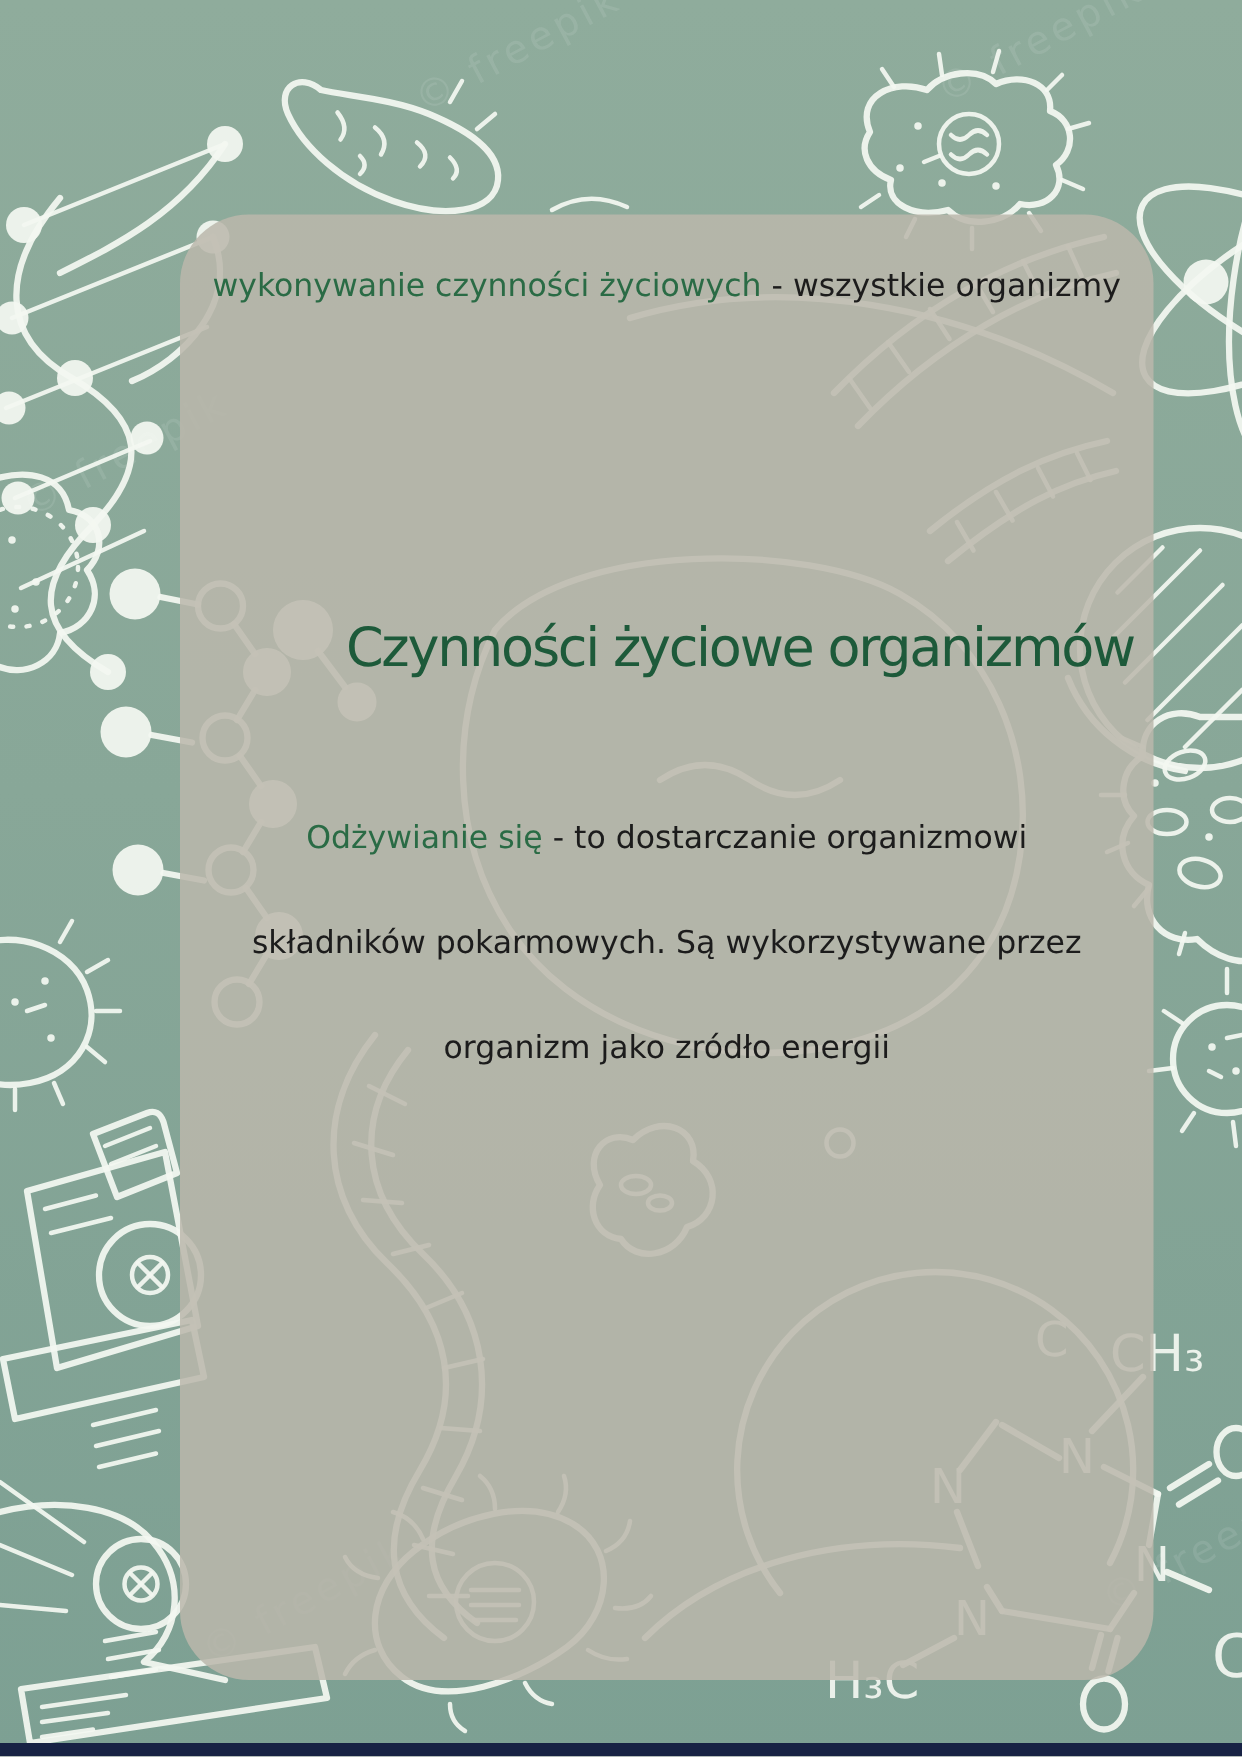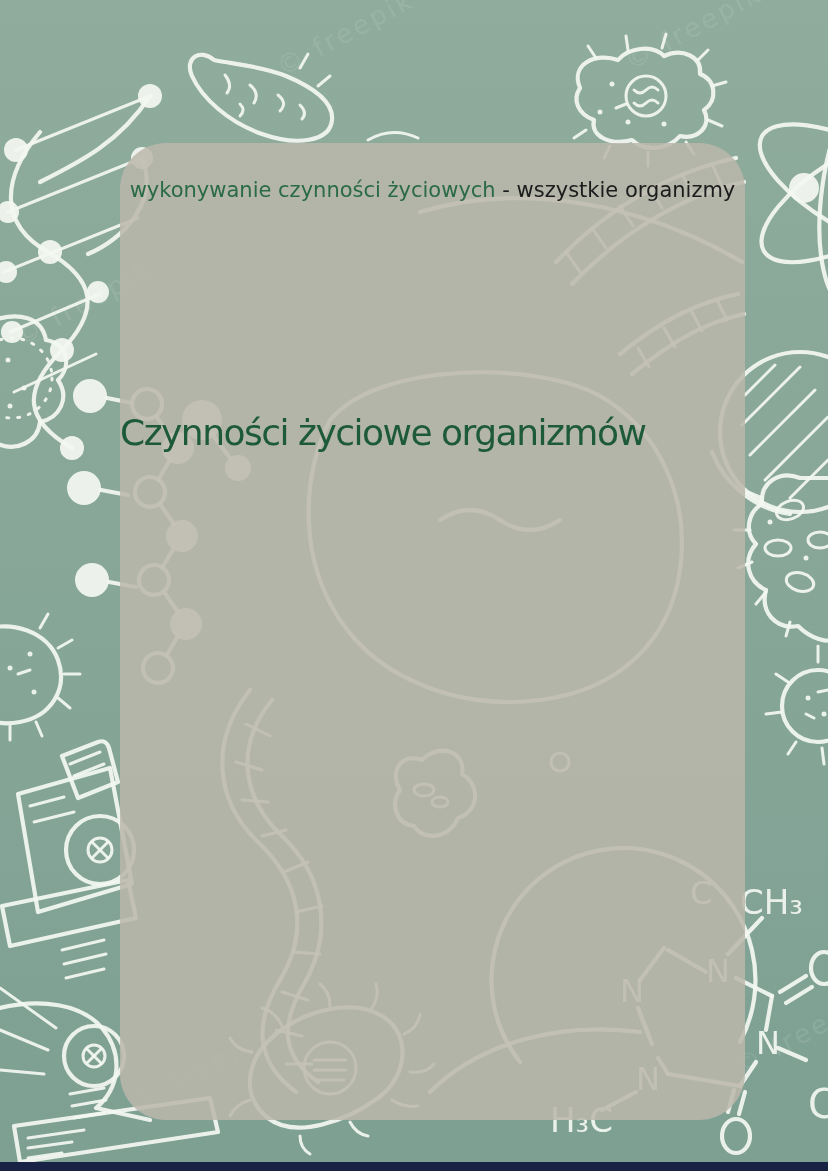--- a/index.html
+++ b/index.html
@@ -17,26 +17,27 @@
   .doodles .dash{stroke-dasharray:2 9;}
   .doodles text{fill:#f3f7f1;stroke:none;opacity:.93;font-family:"DejaVu Sans","Liberation Sans",sans-serif;}
   .watermark{
     position:absolute;color:#ffffff;opacity:.09;font-size:26px;letter-spacing:3px;
     transform:rotate(-28deg);white-space:nowrap;pointer-events:none;
   }
   .panel{
     position:absolute;left:120px;top:143px;width:625px;height:977px;
     background:rgba(187,183,172,0.85);
     border-radius:46px;
+    padding-left:24px;
   }
   .para{position:absolute;left:0;right:0;text-align:center;font-size:21px;line-height:70px;color:#1c1c1c;}
   .tline{white-space:pre;}
   .hl{color:#2a6b45;}
   .title{
-    position:absolute;left:0;right:13px;top:250px;margin:0;text-align:left;
+    position:absolute;left:0;right:13px;top:250px;margin:0;text-align:right;
     font-size:36px;letter-spacing:-1.5px;line-height:80px;font-weight:normal;
     color:#1d5a3a;white-space:pre;
   }
   .p1{top:12px;}
   .p2{top:380px;}
   .p3{top:668px;}
   .footer-bar{position:absolute;left:0;bottom:0;width:100%;height:9px;background:#172244;}
 </style>
 </head>
 <body>
@@ -322,18 +323,23 @@
   <div class="watermark" style="left:728px;top:1018px;">© freepik</div>
 
   <div class="panel">
 
     <div class="para p1">
       <div class="tline"><span class="hl">wykonywanie czynności życiowych</span><span> - wszystkie organizmy</span></div>
     </div>
 
     <h1 class="title">Czynności życiowe organizmów</h1>
 
+    <div class="para p2">
+      <div class="tline"><span class="hl">Odżywianie się</span><span> - to dostarczanie organizmowi</span></div>
+      <div class="tline"><span>składników pokarmowych. Są wykorzystywane przez</span></div>
+      <div class="tline"><span>organizm jako zródło energii</span></div>
+    </div>
 
 
   </div>
 
   <div class="footer-bar"></div>
 </div>
 
 </body></html>

